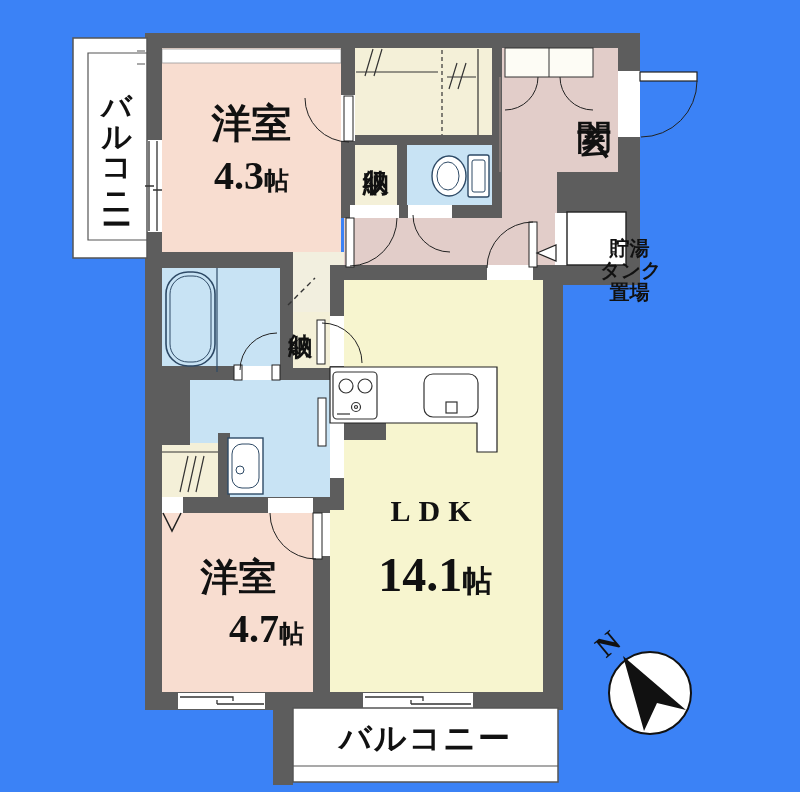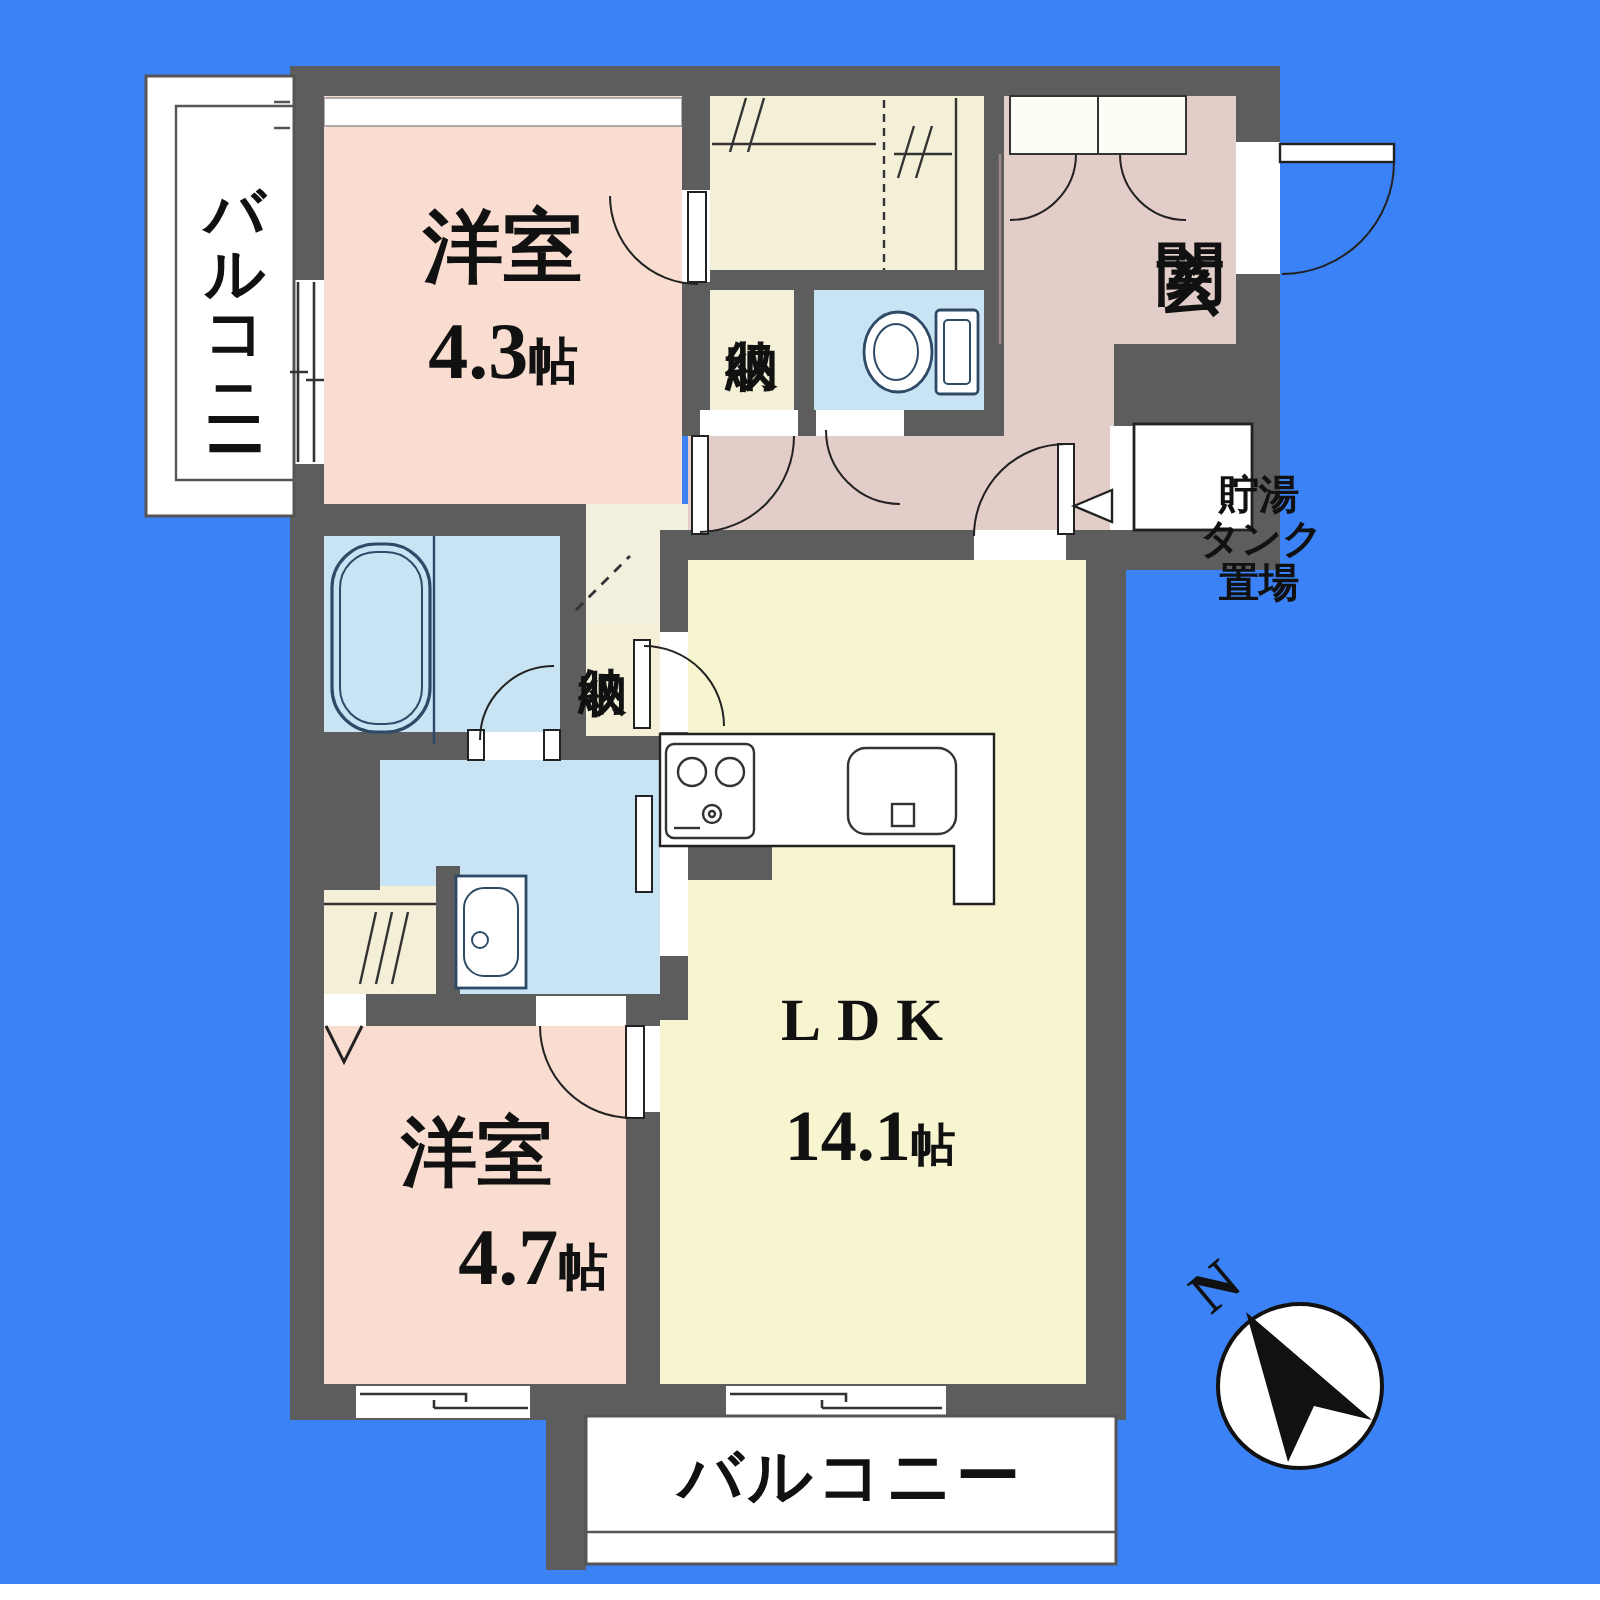--- a/index.html
+++ b/index.html
@@ -205,21 +205,21 @@
 
   <div class="lbl ctr" style="left:600px;top:214px;width:59px;font-size:20px;line-height:1.1;margin-top:23px;"><span>貯湯</span><br>
        <span>タンク</span><br>
        <span>置場</span></div>
 
   <div class="lbl vert" style="left:362px;top:149px;font-size:26px;">収納</div>
 
   <div class="lbl vert" style="left:287px;top:315px;font-size:24px;">収納</div>
 
   <div class="lbl ctr ls" style="left:327px;top:495px;width:216px;font-size:30px;">LDK</div>
-  <div class="lbl ctr" style="left:327px;top:550px;width:216px;font-size:36px;"><span>14.1</span><span class="unit">帖</span></div>
+  <div class="lbl ctr" style="left:327px;top:550px;width:216px;font-size:48px;"><span>14.1</span><span class="unit">帖</span></div>
 
   <div class="lbl ctr" style="left:162px;top:558px;width:153px;font-size:38px;">洋室</div>
   <div class="lbl ctr" style="left:162px;top:608px;width:153px;font-size:40px;margin-left:28px;"><span>4.7</span><span class="unit">帖</span></div>
 
   <div class="lbl vert" style="left:101px;top:72px;font-size:30px;">バルコニー</div>
 
   <div class="lbl ctr" style="left:293px;top:722px;width:265px;font-size:32px;letter-spacing:2px;">バルコニー</div>
 
   <div class="lbl" style="left:597px;top:628px;font-size:30px;transform:rotate(-40deg);">N</div>
 </div>

